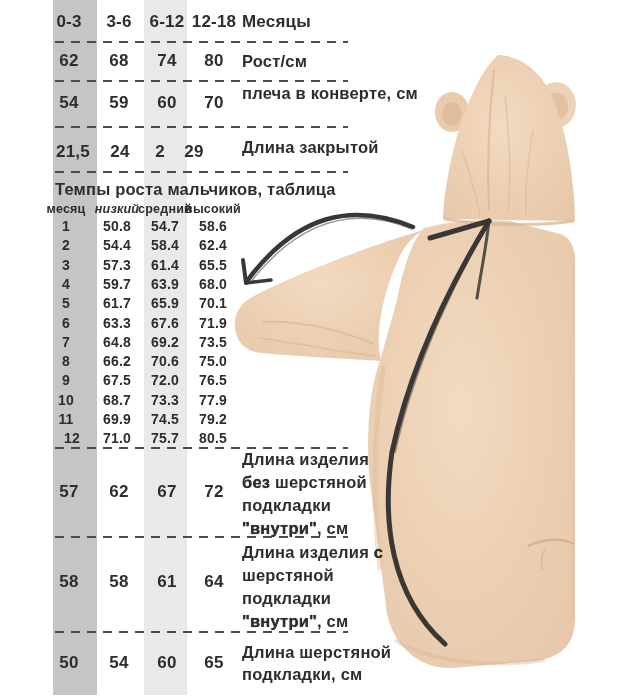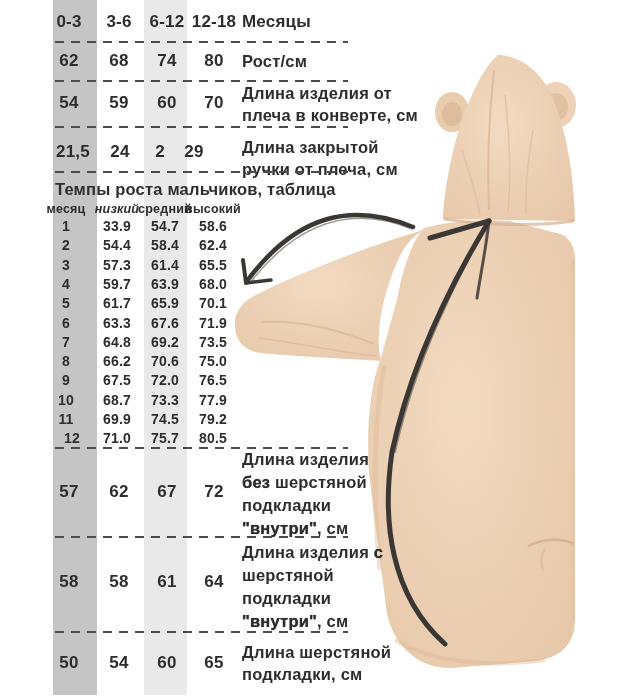--- a/index.html
+++ b/index.html
@@ -106,37 +106,35 @@
       <div class="v" style="left: 167px; top: 61px;">74</div>
       <div class="v" style="left: 214px; top: 61px;">80</div>
       <div class="lbl" style="top: 50px;">
         <div class="ln" style="line-height: 22px;"><span>Рост/см</span></div>
       </div>
       <div class="v" style="left: 69px; top: 103px;">54</div>
       <div class="v" style="left: 119px; top: 103px;">59</div>
       <div class="v" style="left: 167px; top: 103px;">60</div>
       <div class="v" style="left: 214px; top: 103px;">70</div>
       <div class="lbl" style="top: 82px;">
-        <div class="ln" style="line-height: 22px;"><span>Длина изделия от</span></div>
         <div class="ln" style="line-height: 22px;"><span>плеча в конверте, см</span></div>
       </div>
       <div class="v" style="left: 73px; top: 152px;">21,5</div>
       <div class="v" style="left: 120px; top: 152px;">24</div>
       <div class="v" style="left: 160px; top: 152px;">2</div>
       <div class="v" style="left: 194px; top: 152px;">29</div>
       <div class="lbl" style="top: 130px;">
         <div class="ln" style="line-height: 22px; margin-top: 6px;"><span>Длина закрытой</span></div>
-        <div class="ln" style="line-height: 22px;"><span>ручки от плеча, см</span></div>
       </div>
       <div class="v gh" style="left: 66px; top: 209px;">месяц</div>
       <div class="v gh" style="left: 117px; top: 209px; font-style: italic;">низкий</div>
       <div class="v gh" style="left: 165px; top: 209px;">средний</div>
       <div class="v gh" style="left: 213px; top: 209px;">высокий</div>
       <div class="v gv" style="left: 66px; top: 226px;">1</div>
-      <div class="v gv" style="left: 117px; top: 226px;">33.9</div>
+      <div class="v gv" style="left: 117px; top: 226px;">50.8</div>
       <div class="v gv" style="left: 165px; top: 226px;">54.7</div>
       <div class="v gv" style="left: 213px; top: 226px;">58.6</div>
       <div class="v gv" style="left: 66px; top: 245.3px;">2</div>
       <div class="v gv" style="left: 117px; top: 245.3px;">54.4</div>
       <div class="v gv" style="left: 165px; top: 245.3px;">58.4</div>
       <div class="v gv" style="left: 213px; top: 245.3px;">62.4</div>
       <div class="v gv" style="left: 66px; top: 264.6px;">3</div>
       <div class="v gv" style="left: 117px; top: 264.6px;">57.3</div>
       <div class="v gv" style="left: 165px; top: 264.6px;">61.4</div>
       <div class="v gv" style="left: 213px; top: 264.6px;">65.5</div>

